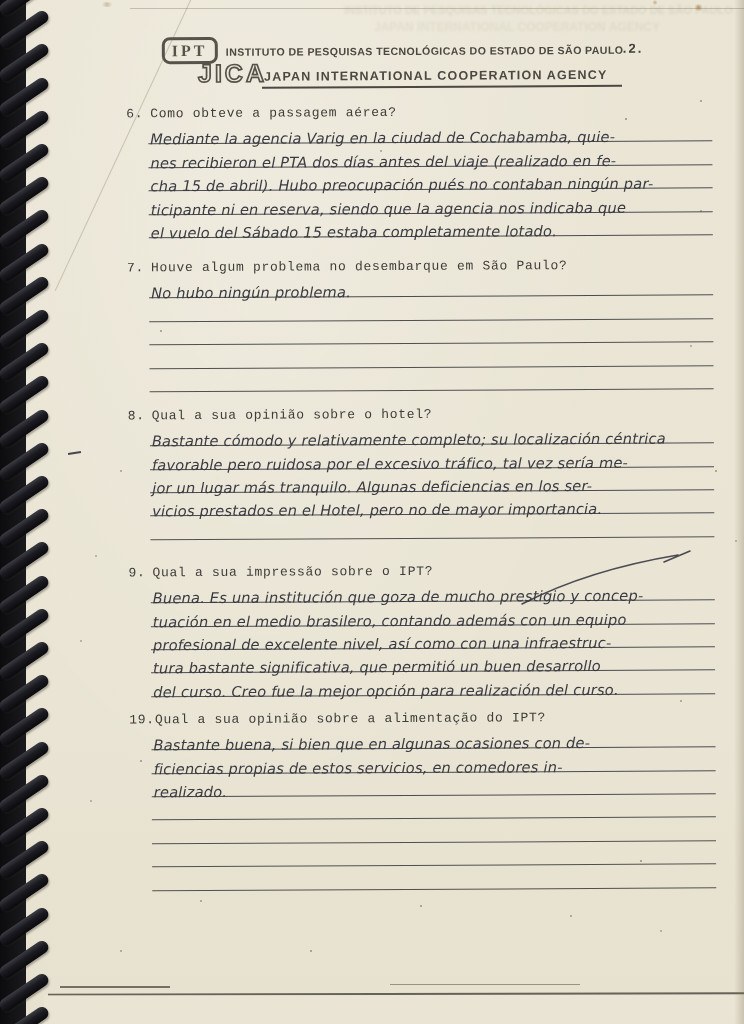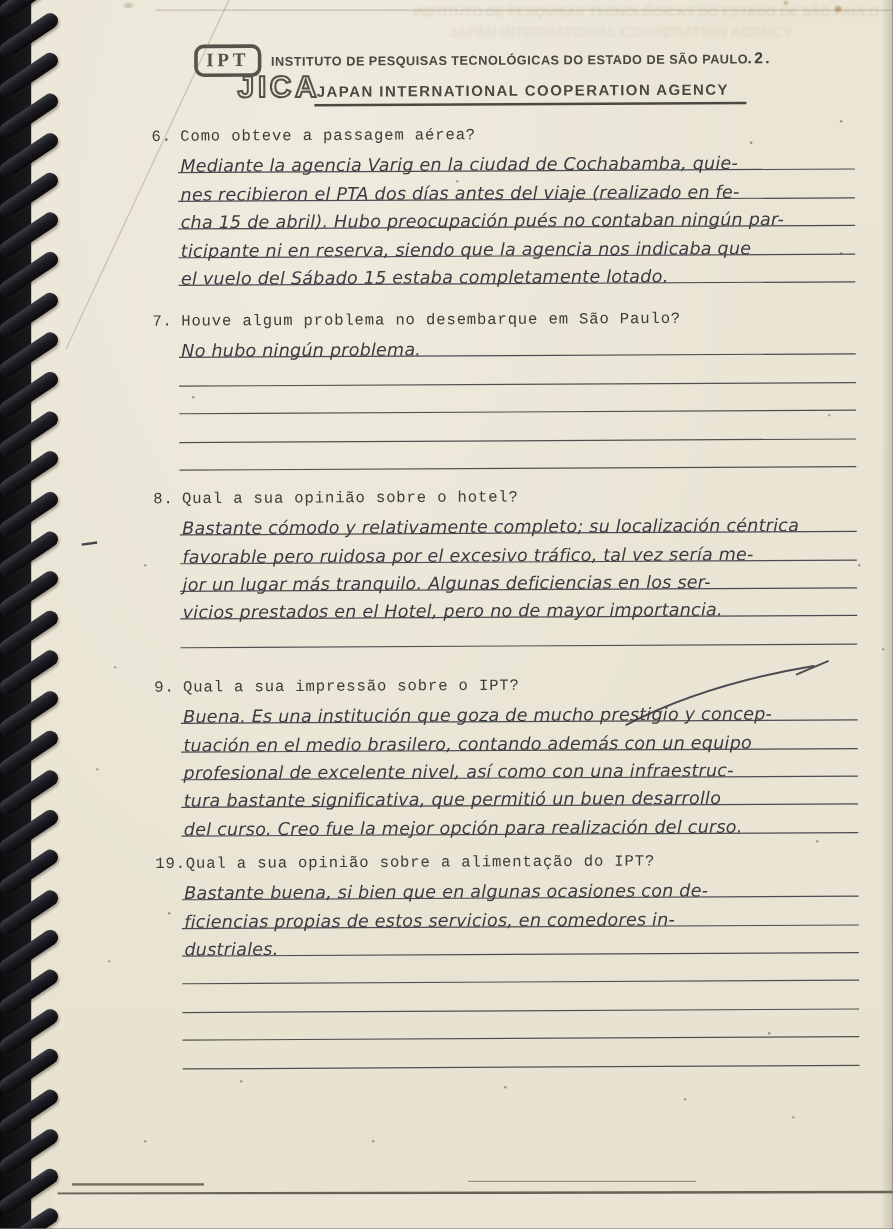--- a/index.html
+++ b/index.html
@@ -225,21 +225,21 @@
       <span class="q-num">19.</span><span class="q-text">Qual a sua opinião sobre a alimentação do IPT?</span>
     </div>
     <div class="answers">
               <div class="answer-line">
                 <span class="hw">Bastante buena, si bien que en algunas ocasiones con de-</span>
               </div>
               <div class="answer-line">
                 <span class="hw">ficiencias propias de estos servicios, en comedores in-</span>
               </div>
               <div class="answer-line">
-                <span class="hw">dustriales.</span>
+                <span class="hw">realizado.</span>
               </div>
               <div class="answer-line blank"></div>
               <div class="answer-line blank"></div>
               <div class="answer-line blank"></div>
               <div class="answer-line blank"></div>
             </div>
   </div>
 </div>
     </div>
   </div>

